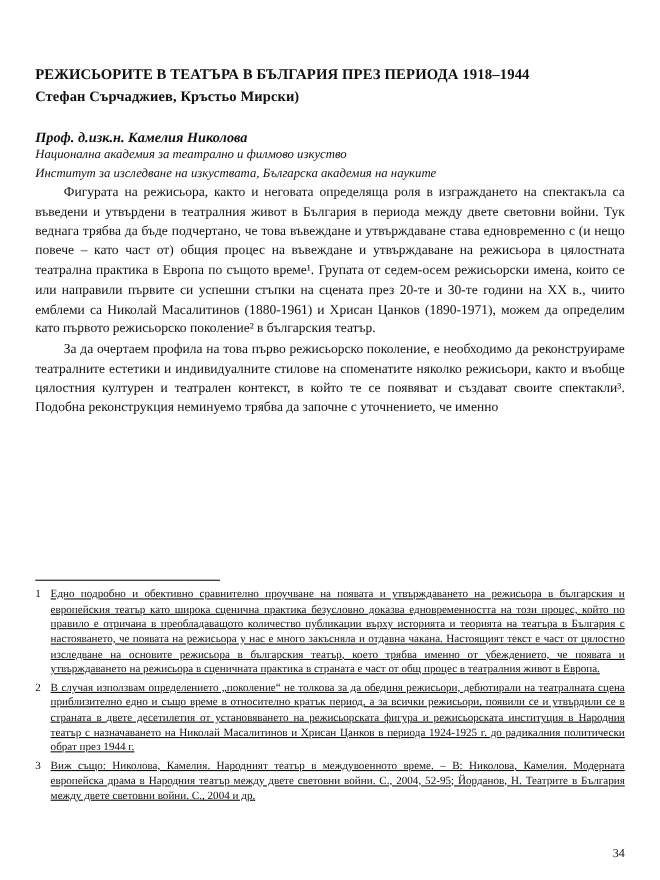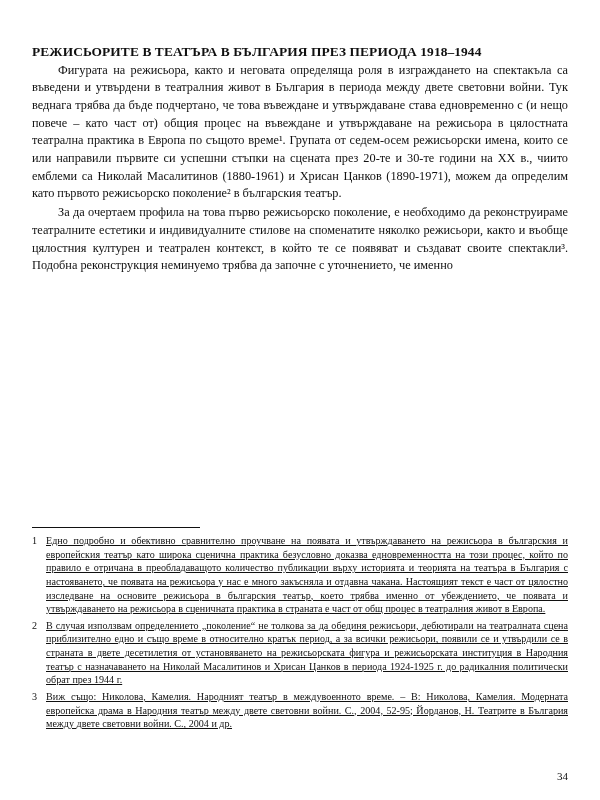--- a/index.html
+++ b/index.html
@@ -30,21 +30,21 @@
     width: 536px;
   }
 
   
   .title {
     font-family: "Liberation Serif", "DejaVu Serif", serif;
     font-weight: bold;
     font-size: 13.2px;
     line-height: 1.46;
     letter-spacing: 0.1px;
-    margin: 0 0 0 0;
+    margin: 16px 0 0 0;
   }
   .title-line {
     display: block;
     white-space: nowrap;
   }
   .title-main {
     font-size: 13.4px;
   }
 
   
@@ -124,22 +124,28 @@
   }
 </style>
 </head>
 <body>
 
 <div class="page">
   <div class="content">
 
     <div class="title">
       <span class="title-line title-main">РЕЖИСЬОРИТЕ В ТЕАТЪРА В БЪЛГАРИЯ ПРЕЗ ПЕРИОДА 1918–1944</span>
+      <span class="title-line">Стефан Сърчаджиев,  Кръстьо Мирски)</span>
     </div>
 
+    <div class="author-block">
+      <p class="author-name">Проф. д.изк.н. Камелия Николова</p>
+      <p class="affil">Национална академия за театрално и филмово изкуство</p>
+      <p class="affil">Институт за изследване на изкуствата, Българска академия на науките</p>
+    </div>
 
     <div class="body-text">
       <p>Фигурата на режисьора, както и неговата определяща роля в изграждането на спектакъла са въведени и утвърдени в театралния живот в България в периода между двете световни войни. Тук веднага трябва да бъде подчертано, че това въвеждане и утвърждаване става едновременно с (и нещо повече – като част от) общия процес на въвеждане и утвърждаване на режисьора в цялостната театрална практика в Европа по същото време¹. Групата от седем-осем режисьорски имена, които се или направили първите си успешни стъпки на сцената през 20-те и 30-те години на ХХ в., чиито емблеми са Николай Масалитинов (1880-1961) и Хрисан Цанков (1890-1971), можем да определим като първото режисьорско поколение² в българския театър.</p>
       <p>За да очертаем профила на това първо режисьорско поколение, е необходимо да реконструираме театралните естетики и индивидуалните стилове на споменатите няколко режисьори, както и въобще цялостния културен и театрален контекст, в който те се появяват и създават своите спектакли³. Подобна реконструкция неминуемо трябва да започне с уточнението, че именно</p>
     </div>
 
   </div>
 
   <div class="footnote-rule"></div>
 

